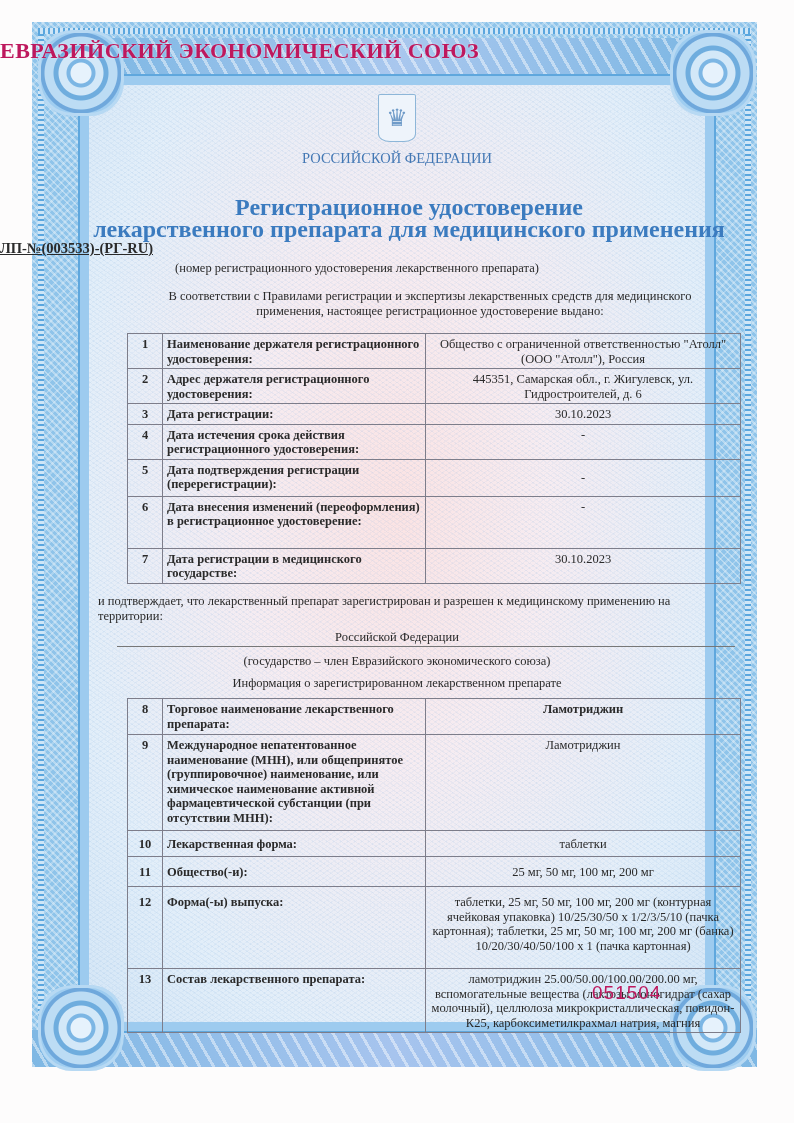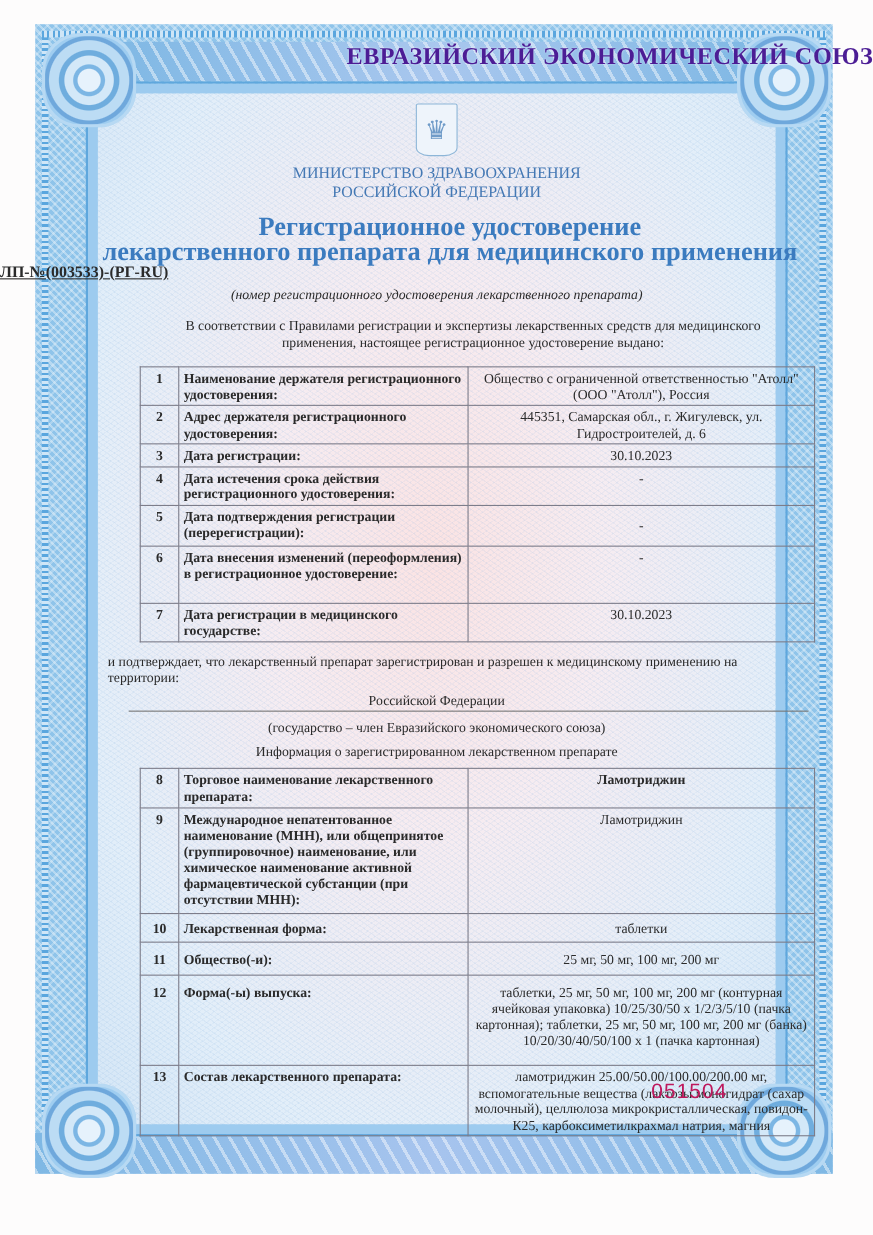--- a/index.html
+++ b/index.html
@@ -25,27 +25,27 @@
   .paper{position:absolute;left:89px;top:85px;width:616px;height:937px;
     background:
       repeating-linear-gradient(35deg, rgba(120,170,220,.10) 0 1px, transparent 1px 4px),
       repeating-linear-gradient(-35deg, rgba(120,170,220,.08) 0 1px, transparent 1px 4px),
       radial-gradient(ellipse at 50% 45%, #fbe3e3 0%, #f6ecf1 35%, #e2eef9 75%, #d4e6f6 100%);}
   .rosette{position:absolute;width:86px;height:86px;border-radius:40%;
     background:
       radial-gradient(circle, #e6f2fc 0 10px, #7cb6e4 11px 14px, #d3e8f8 15px 22px, #6fadde 23px 27px, #bcdcf4 28px 36px, #6fa8dc 37px 40px, transparent 41px),
       #9fcdf0;
     box-shadow:0 0 0 3px #b7d9f3 inset;}
-  .ribbon-title{position:absolute;left:0;width:794px;top:38px;text-align:right;font-size:22px;font-weight:bold;color:#4c1d95;letter-spacing:.5px;text-shadow:0 0 2px rgba(255,255,255,.6);}
+  .ribbon-title{position:absolute;left:0;width:794px;top:38px;text-align:left;font-size:22px;font-weight:bold;color:#be185d;letter-spacing:.5px;text-shadow:0 0 2px rgba(255,255,255,.6);}
   .emblem{position:absolute;left:378px;top:94px;width:36px;height:46px;border:1px solid #8db6d8;border-radius:2px 2px 12px 12px/2px 2px 8px 8px;background:#eef4fb;display:flex;align-items:center;justify-content:center;}
   .emblem span{font-size:24px;color:#6f9bc8;}
   .ministry{position:absolute;left:0;width:794px;top:150px;text-align:center;font-size:14.5px;line-height:17px;color:#4478b4;}
   .doc-title{position:absolute;left:0;width:794px;top:196px;text-align:center;font-size:24px;line-height:22px;font-weight:bold;color:#3b7bbf;margin-left:12px;}
   .reg-number{position:absolute;left:0;width:794px;top:240px;text-align:left;font-size:14.5px;font-weight:bold;text-decoration:underline;}
-  .reg-number-caption{position:absolute;left:0;width:794px;top:261px;text-align:center;font-size:12.5px;font-style:italic;}
+  .reg-number-caption{position:absolute;left:0;width:714px;top:261px;text-align:center;font-size:12.5px;}
   .intro{position:absolute;left:135px;width:590px;top:289px;text-align:center;font-size:12.5px;line-height:15px;}
   table{position:absolute;border-collapse:collapse;font-size:12.5px;line-height:14.5px;}
   td{border:1px solid #7d7d8a;vertical-align:top;padding:3px 4px 2px;}
   td.num{width:26px;text-align:center;font-weight:bold;}
   td.lbl{font-weight:bold;}
   td.val{text-align:center;}
   .t1{left:127px;top:333px;width:614px;}
   .t1 td.lbl{width:254px;}
   .t2{left:127px;top:698px;width:614px;}
   .t2 td.lbl{width:254px;}
@@ -75,21 +75,20 @@
 <div class="rosette" style="left:38px;top:985px;"></div>
 <div class="rosette" style="left:670px;top:985px;"></div>
 
 <div class="ribbon-title">ЕВРАЗИЙСКИЙ ЭКОНОМИЧЕСКИЙ СОЮЗ</div>
 
 <div class="emblem">
     <span>♛</span>
   </div>
 
 <div class="ministry">
-  <div>МИНИСТЕРСТВО ЗДРАВООХРАНЕНИЯ</div>
   <div>РОССИЙСКОЙ ФЕДЕРАЦИИ</div>
 </div>
 
 <div class="doc-title">
   <div>Регистрационное удостоверение</div>
   <div>лекарственного препарата для медицинского применения</div>
 </div>
 
 <div class="reg-number">ЛП-№(003533)-(РГ-RU)</div>
 <div class="reg-number-caption">(номер регистрационного удостоверения лекарственного препарата)</div>

